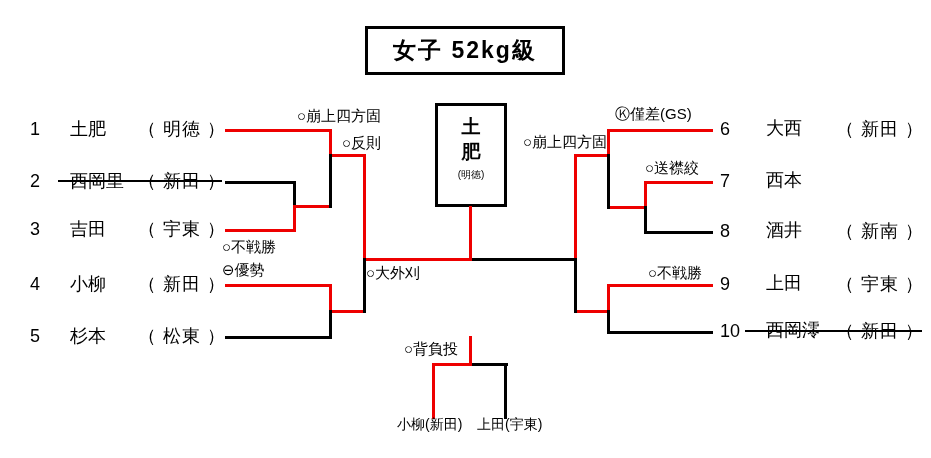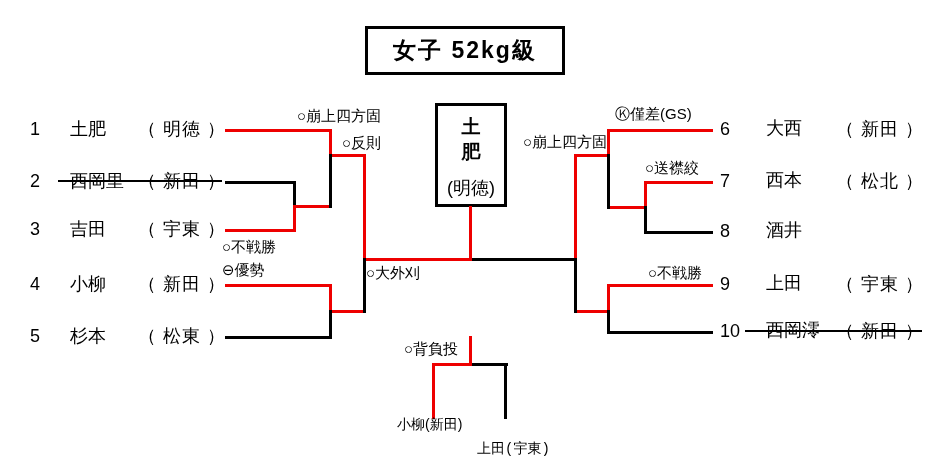--- a/index.html
+++ b/index.html
@@ -12,21 +12,21 @@
   .seg.r{background:var(--red,#ee0000);}
   
   #title-box{position:absolute;left:365px;top:26px;width:200px;height:49px;
              border:3px solid #000;box-sizing:border-box;display:flex;align-items:center;justify-content:center;}
   #title-box span{font-size:23px;font-weight:bold;letter-spacing:2px;}
   
   #champion-box{position:absolute;left:435px;top:103px;width:72px;height:104px;
                 border:3px solid #000;box-sizing:border-box;display:flex;flex-direction:column;
                 align-items:center;justify-content:flex-start;padding-top:8px;}
   #champion-box .bigch{font-size:19px;font-weight:bold;line-height:25px;}
-  #champion-box .club{font-size:18px;margin-top:12px;}
+  #champion-box .club{font-size:10px;margin-top:4px;}
   
   .entry{position:absolute;display:flex;font-size:18px;line-height:20px;white-space:nowrap;}
   .entry .num{display:inline-block;width:45px;padding-left:5px;box-sizing:border-box;}
   .entry .ename{display:inline-block;width:68px;}
   .entry.rt .num{width:50px;padding-left:4px;}
   .entry.rt .ename{width:70px;font-family:Liberation Mono, monospace;}
   .entry .club{letter-spacing:1px;}
   
   .anno{position:absolute;font-size:15px;line-height:17px;white-space:nowrap;}
   
@@ -76,25 +76,25 @@
   </div>
 
   <div class="entry rt" style="left:716px;top:119px;">
     <span class="num">6</span>
     <span class="ename">大西</span>
     <span class="club">（ 新田 ）</span>
   </div>
   <div class="entry rt" style="left:716px;top:171px;">
     <span class="num">7</span>
     <span class="ename">西本</span>
-    <span class="club">（ 松北 ）</span>
   </div>
   <div class="entry rt" style="left:716px;top:221px;">
     <span class="num">8</span>
     <span class="ename">酒井</span>
+    <span class="club">（ 新南 ）</span>
   </div>
   <div class="entry rt" style="left:716px;top:274px;">
     <span class="num">9</span>
     <span class="ename">上田</span>
     <span class="club">（ 宇東 ）</span>
   </div>
   <div class="entry rt" style="left:716px;top:321px;">
     <span class="num">10</span>
     <span class="ename">西岡澪</span>
     <span class="club">（ 新田 ）</span>
@@ -150,15 +150,15 @@
   <div class="anno" style="left:222px;top:238px;">○不戦勝</div>
   <div class="anno" style="left:222px;top:261px;">⊖優勢</div>
   <div class="anno" style="left:366px;top:264px;">○大外刈</div>
   <div class="anno" style="left:523px;top:133px;">○崩上四方固</div>
   <div class="anno" style="left:615px;top:105px;">Ⓚ僅差(GS)</div>
   <div class="anno" style="left:645px;top:159px;">○送襟絞</div>
   <div class="anno" style="left:648px;top:264px;">○不戦勝</div>
   <div class="anno" style="left:404px;top:340px;">○背負投</div>
 
   <div class="tp-label" style="left:397px;top:416px;text-align:right;">小柳(新田)</div>
-  <div class="tp-label" style="left:477px;top:440px;font-family:Liberation Mono, monospace;">上田(宇東)</div>
+  <div class="tp-label" style="left:477px;top:416px;">上田(宇東)</div>
 
 </div>
 
 </body></html>

